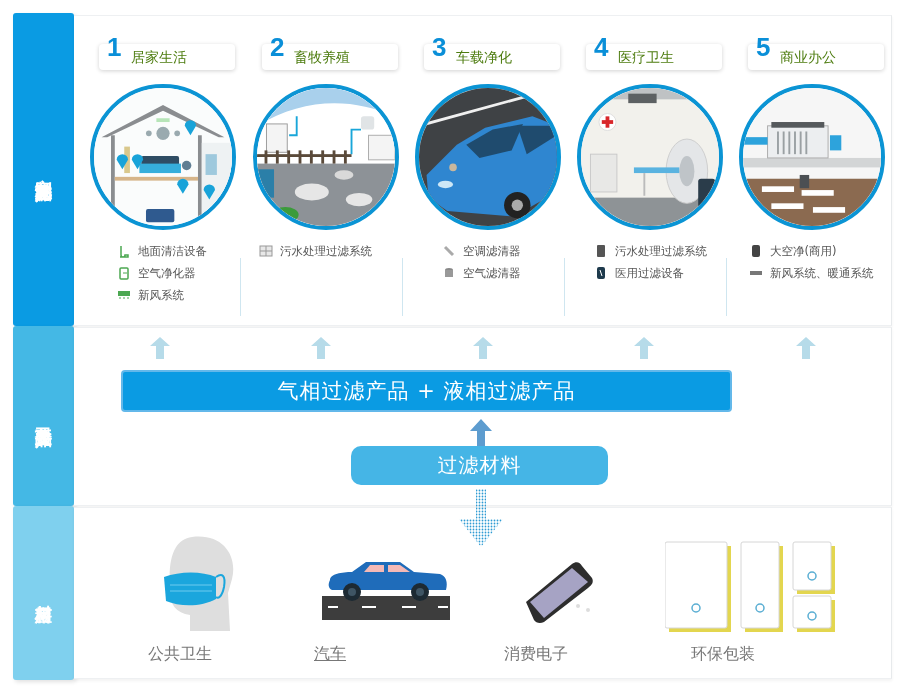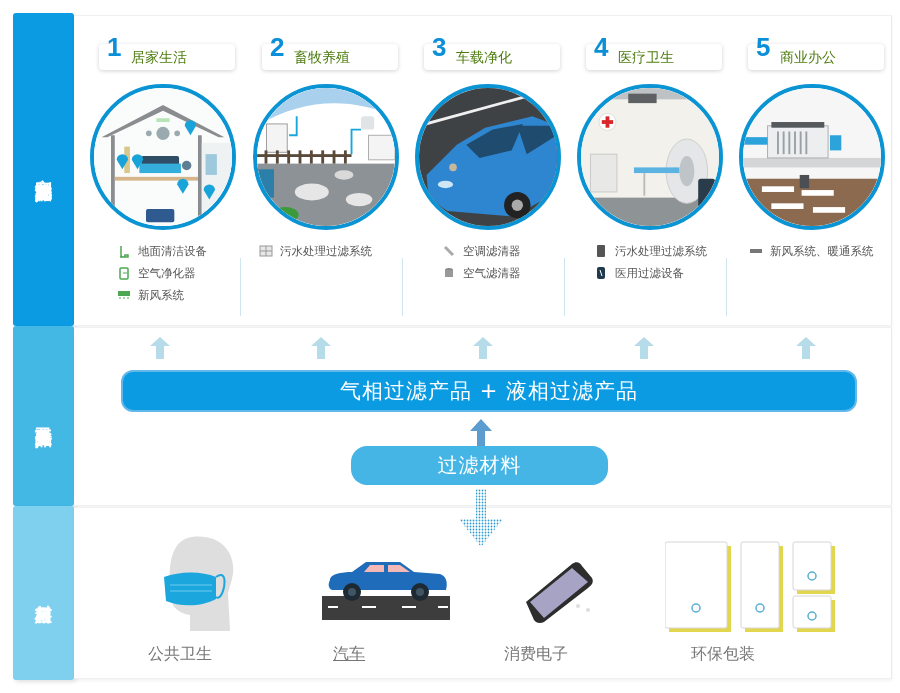--- a/index.html
+++ b/index.html
@@ -46,27 +46,27 @@
   .sc-circle svg { width: 100%; height: 100%; display: block; }
 
   .items { position: absolute; top: 240px; font-size: 11.5px; color: #555; }
   .item { display: flex; align-items: center; height: 22px; white-space: nowrap; }
   .item .ic { width: 16px; height: 14px; margin-right: 6px; display: inline-flex; align-items: center; justify-content: center; }
   .vdiv { position: absolute; top: 258px; width: 1px; height: 58px; background: #cfe6f0; }
 
   .uparrow { position: absolute; top: 337px; width: 20px; height: 22px; }
 
   .main-bar {
-    position: absolute; left: 121px; top: 370px; width: 736px; height: 42px;
-    background: #0a9be3; border-radius: 12px; border: 2px solid #63b8ea;
+    position: absolute; left: 121px; top: 370px; width: 611px; height: 42px;
+    background: #0a9be3; border-radius: 4px; border: 2px solid #63b8ea;
     color: #fff; font-size: 21px; display: flex; align-items: center; justify-content: center; letter-spacing: 1px;
   }
   .mat-bar {
     position: absolute; left: 351px; top: 446px; width: 257px; height: 39px;
-    background: #45b5e6; border-radius: 16px;
+    background: #45b5e6; border-radius: 10px;
     color: #fff; font-size: 20px; display: flex; align-items: center; justify-content: center; letter-spacing: 1px;
   }
   .mid-arrow { position: absolute; left: 470px; top: 419px; width: 22px; height: 28px; }
   .down-arrow { position: absolute; left: 457px; top: 489px; width: 48px; height: 58px; }
 
   .app { position: absolute; top: 530px; text-align: center; }
   .app-label { position: absolute; top: 644px; font-size: 16px; color: #777; width: 120px; }
 </style>
 </head>
 <body>
@@ -313,20 +313,28 @@
         </svg>
       </span>
     <span>医用过滤设备</span>
   </div>
 </div>
 <div class="vdiv" style="left:726px;"></div>
 
 <div class="items" style="left:748px;">
   <div class="item">
     <span class="ic">
+        <svg width="10" height="14">
+          <rect x="1" y="1" width="8" height="12" rx="2" fill="#444"></rect>
+        </svg>
+      </span>
+    <span>大空净(商用)</span>
+  </div>
+  <div class="item">
+    <span class="ic">
         <svg width="14" height="8">
           <rect x="1" y="2" width="12" height="4" fill="#777"></rect>
         </svg>
       </span>
     <span>新风系统、暖通系统</span>
   </div>
 </div>
 
 <svg class="uparrow" style="left:150px;" viewBox="0 0 20 22">
     <polygon points="10,0 20,9 14,9 14,22 6,22 6,9 0,9" fill="#b6dbe9"></polygon>
@@ -383,21 +391,21 @@
       <rect x="116" y="50" width="10" height="2"></rect>
     </g>
   <path d="M8 24 C8 18 20 16 30 16 L44 6 L78 6 L92 16 L118 18 C124 20 126 26 124 34 L10 34 C6 32 6 28 8 24 Z" fill="#1f6cba"></path>
   <path d="M48 9 L62 9 L62 16 L42 16 Z" fill="#f4b9b6"></path>
   <path d="M66 9 L78 9 L88 16 L66 16 Z" fill="#f4b9b6"></path>
   <circle cx="30" cy="36" r="9" fill="#1d2a33"></circle>
     <circle cx="30" cy="36" r="4" fill="#3f5564"></circle>
   <circle cx="98" cy="36" r="9" fill="#1d2a33"></circle>
     <circle cx="98" cy="36" r="4" fill="#3f5564"></circle>
 </svg>
-<div class="app-label" style="left:333px;text-decoration:underline;">汽车</div>
+<div class="app-label" style="left:314px;text-decoration:underline;">汽车</div>
 
 <svg class="app" style="left:522px; top:560px; width:80px; height:66px;" viewBox="0 0 80 66">
   <path d="M4 42 L50 4 C54 1 58 2 60 6 L70 18 C72 22 70 25 66 28 L22 62 C18 64 14 63 12 60 Z" fill="#2d2d2d"></path>
   <path d="M8 42 L50 8 L66 22 L22 58 Z" fill="#a6a3c4"></path>
   <circle cx="56" cy="46" r="2" fill="#ddd"></circle>
     <circle cx="66" cy="50" r="2" fill="#ddd"></circle>
 </svg>
 <div class="app-label" style="left:504px;">消费电子</div>
 
 <svg class="app" style="left:665px; top:540px; width:170px; height:92px;" viewBox="0 0 170 92">

